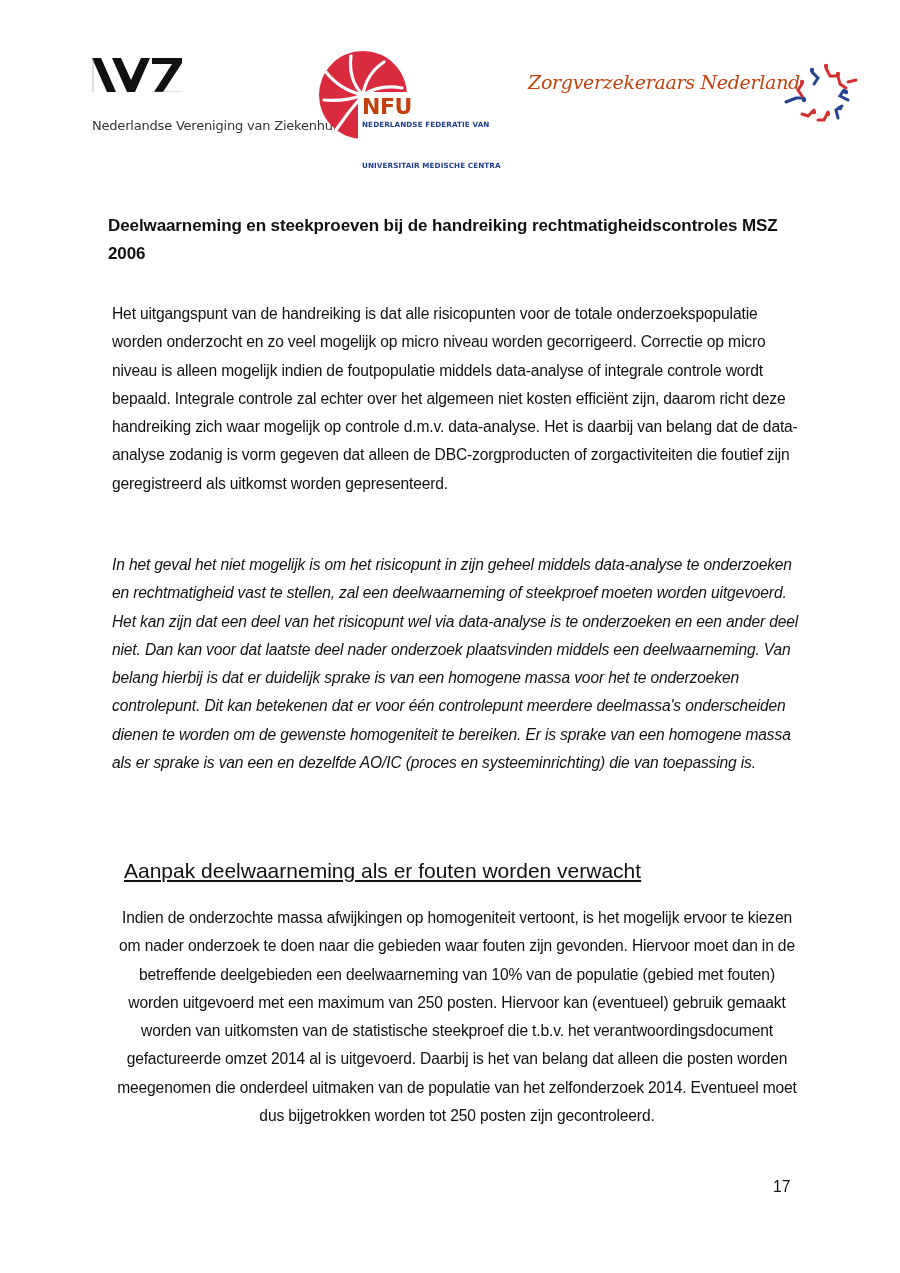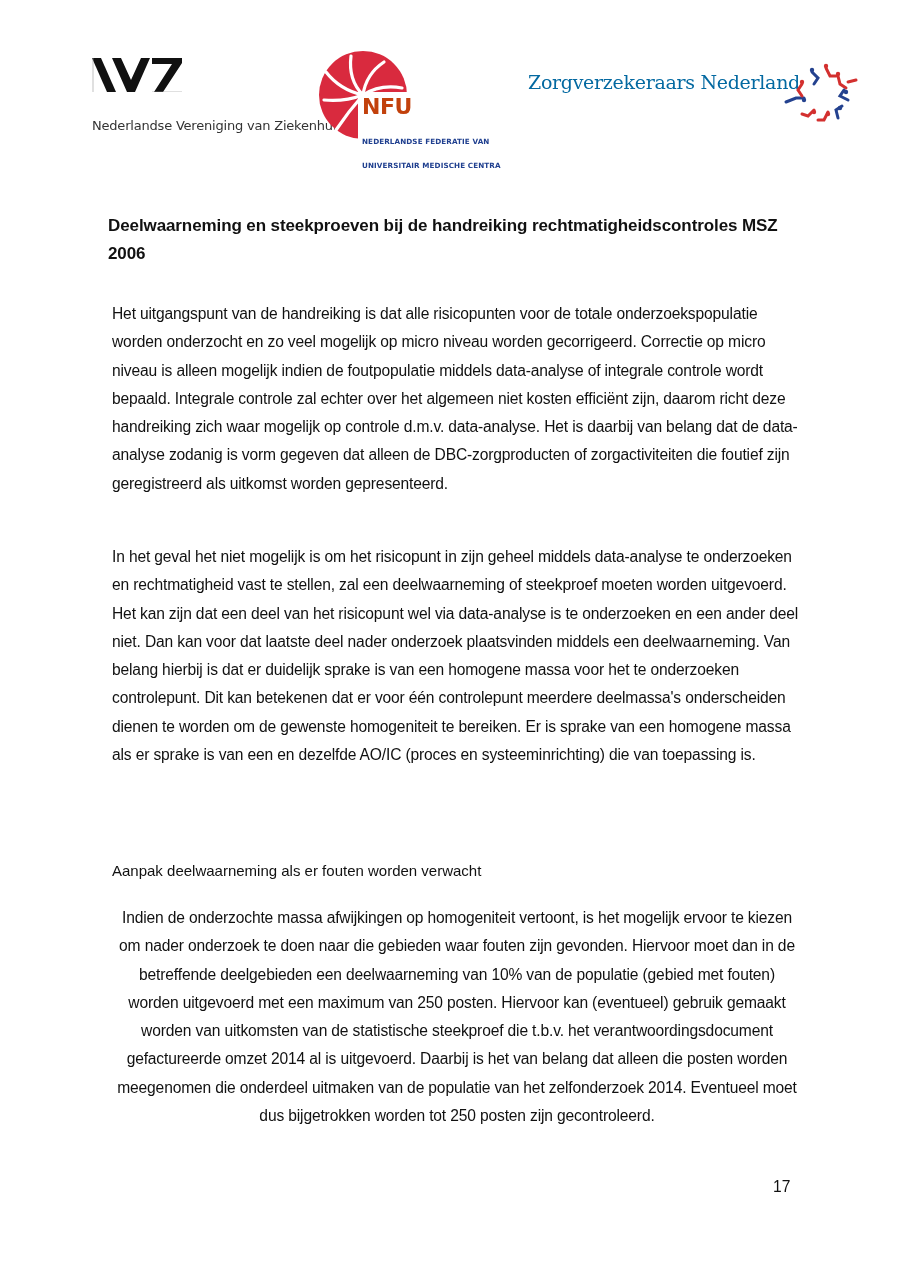--- a/index.html
+++ b/index.html
@@ -4,31 +4,31 @@
 <style>
   html, body { margin: 0; padding: 0; background: #ffffff; }
   body { width: 900px; height: 1273px; position: relative; overflow: hidden; font-family: "Liberation Sans", sans-serif; color: #111; }
   .logo-nvz { position: absolute; left: 92px; top: 58px; }
   .nvz-mark { width: 92px; height: 34px; display: block; }
   .nvz-sub { position: absolute; left: 0; top: 60px; white-space: nowrap; font-size: 13px; color: #333; font-family: "DejaVu Sans", sans-serif; letter-spacing: -0.2px; }
   .logo-nfu { position: absolute; left: 318px; top: 50px; width: 200px; height: 90px; }
   .nfu-circle { position: absolute; left: 0; top: 0; width: 90px; height: 90px; }
   .nfu-name { position: absolute; left: 44px; top: 44px; font-size: 22px; font-weight: bold; color: #c2410c; letter-spacing: -0.5px; font-family: "DejaVu Sans", sans-serif; }
   .nfu-line1, .nfu-line2 { position: absolute; left: 44px; font-size: 7.2px; font-weight: bold; color: #1f3f8f; white-space: nowrap; font-family: "DejaVu Sans", sans-serif; letter-spacing: 0.1px; }
-  .nfu-line1 { top: 87px; }
+  .nfu-line1 { top: 70px; }
   .nfu-line2 { top: 79px; margin-top: 32px; }
   .logo-zn { position: absolute; left: 528px; top: 62px; width: 340px; height: 70px; }
-  .zn-name { position: absolute; left: 0; top: 9px; font-size: 19px; color: #0369a1; font-family: "DejaVu Serif", serif; white-space: nowrap; letter-spacing: -0.3px; }
+  .zn-name { position: absolute; left: 0; top: 9px; font-size: 19px; color: #c2410c; font-family: "DejaVu Serif", serif; font-style: italic; white-space: nowrap; letter-spacing: -0.3px; }
   .zn-mark { position: absolute; left: 254px; top: 0; width: 80px; height: 64px; }
   .content { position: absolute; left: 108px; top: 212px; width: 690px; }
   h1 { margin: 0; font-size: 17px; font-weight: bold; line-height: 28px; letter-spacing: -0.1px; }
   p { margin: 4px; font-size: 15.6px; line-height: 28.3px; letter-spacing: -0.15px; }
   .p1 { position: absolute; top: 84px; left: 0; width: 690px; }
-  .p2 { position: absolute; top: 327px; left: 0; width: 690px; }
-  .subhead { position: absolute; top: 645px; left: 4px; font-size: 15px; line-height: 28px; white-space: nowrap; }
+  .p2 { position: absolute; top: 335px; left: 0; width: 690px; font-style: italic; }
+  .subhead { position: absolute; top: 645px; left: 16px; font-size: 21px; text-decoration: underline; line-height: 28px; white-space: nowrap; }
   .p3 { position: absolute; top: 688px; left: 0; width: 690px; text-align: center; }
   .page-number { position: absolute; left: 773px; top: 1178px; font-size: 15.6px; }
 </style>
 </head>
 <body>
 
 <div class="logo-nvz">
   <svg class="nvz-mark" viewBox="0 0 92 34">
     <polygon points="0,0 9,0 24,34 15,34" fill="#111"></polygon>
     <polygon points="20,0 29,0 39,22 49,0 58,0 43,34 35,34" fill="#111"></polygon>

